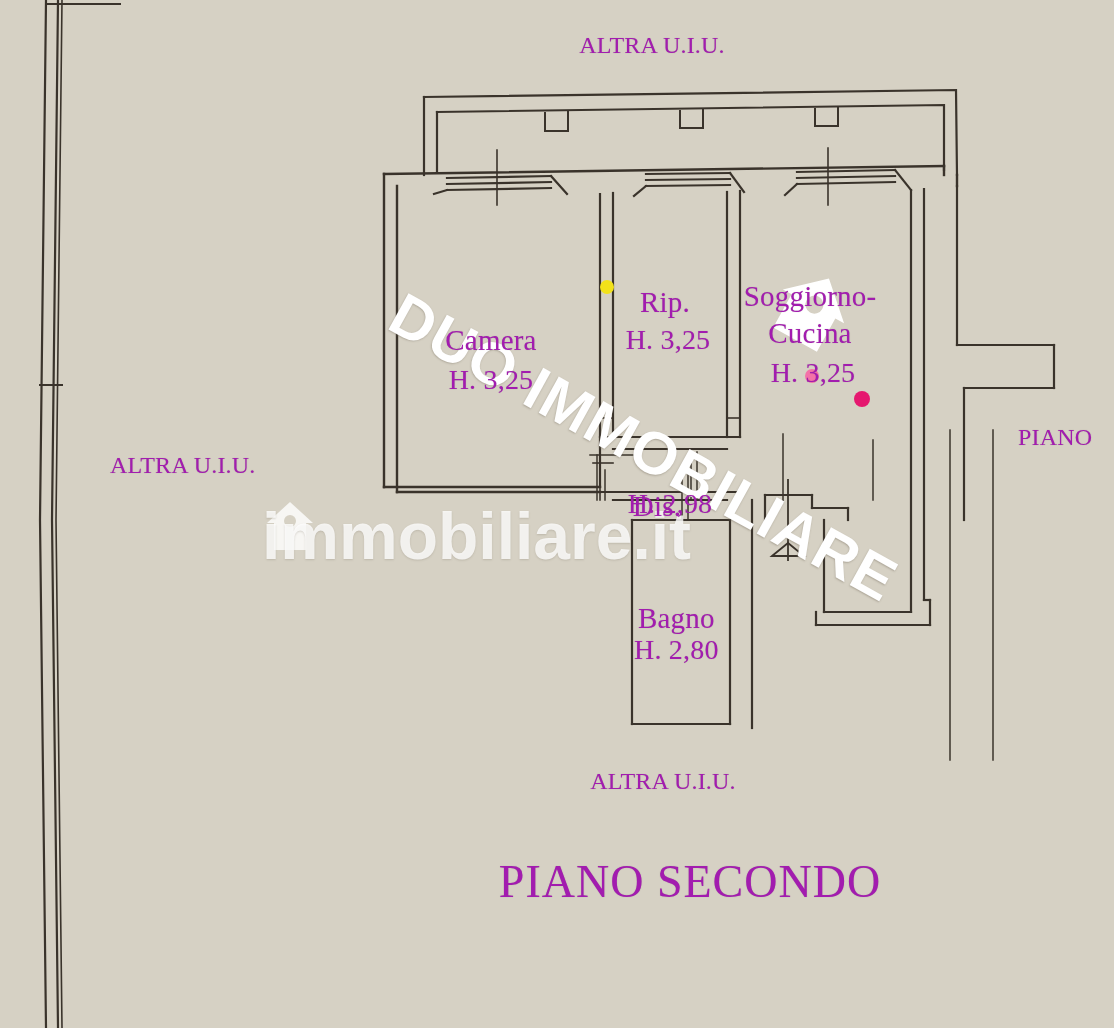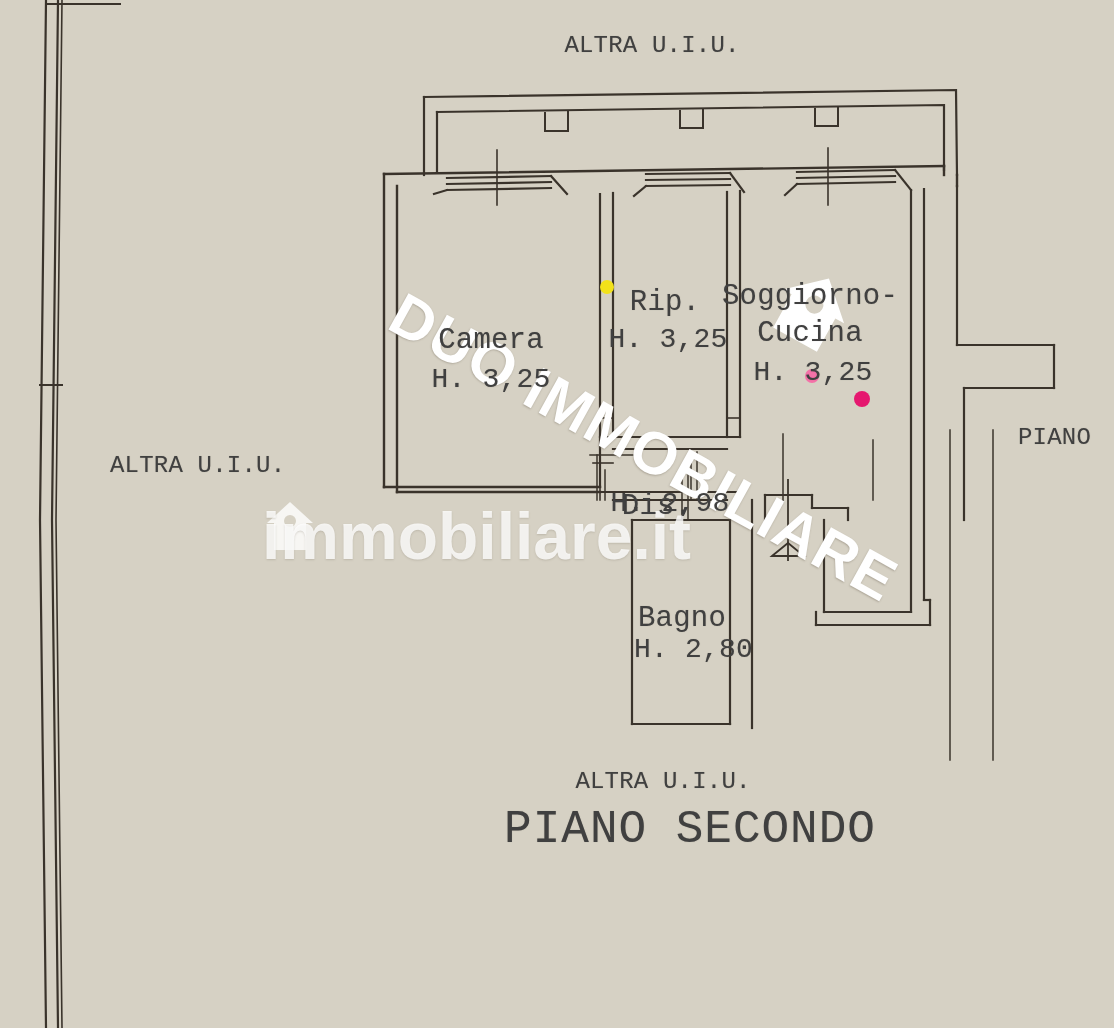--- a/index.html
+++ b/index.html
@@ -10,22 +10,22 @@
     font-family:"Liberation Sans", sans-serif;
     overflow:hidden;
     position:relative;
   }
   #plan{
     position:absolute;inset:0;
     width:1114px;height:1028px;
   }
   .label{
     position:absolute;
-    color:#404040;
-    font-family:Liberation Mono, monospace;
+    color:#a21caf;
+    font-family:Liberation Serif, serif;
     white-space:nowrap;
     letter-spacing:.2px;
     text-shadow:0 0 1px rgba(60,50,40,.25);
   }
   .label.r1{font-size:29px;}
   .label.r2{font-size:28px;}
   .label.neigh{font-size:24px;}
   .label.title{font-size:46px;letter-spacing:1px;}
   .label.ctr{transform:translateX(-50%);text-align:center;}
 
@@ -256,13 +256,13 @@
 <div class="label r1 ctr" style="left:810px;top:280px;">Soggiorno-</div>
 <div class="label r1 ctr" style="left:810px;top:317px;">Cucina</div>
 <div class="label r2 ctr" style="left:813px;top:357px;">H. 3,25</div>
 
 <div class="label r1 ctr" style="left:657px;top:450px;margin-top:40px;">Dis.</div>
 <div class="label r2 ctr" style="left:670px;top:488px;">H. 2,98</div>
 
 <div class="label r1" style="left:638px;top:602px;">Bagno</div>
 <div class="label r2" style="left:634px;top:634px;">H. 2,80</div>
 
-<div class="label title ctr" style="left:690px;top:804px;">PIANO SECONDO</div>
+<div class="label title ctr" style="left:690px;top:855px;">PIANO SECONDO</div>
 
 </body></html>

